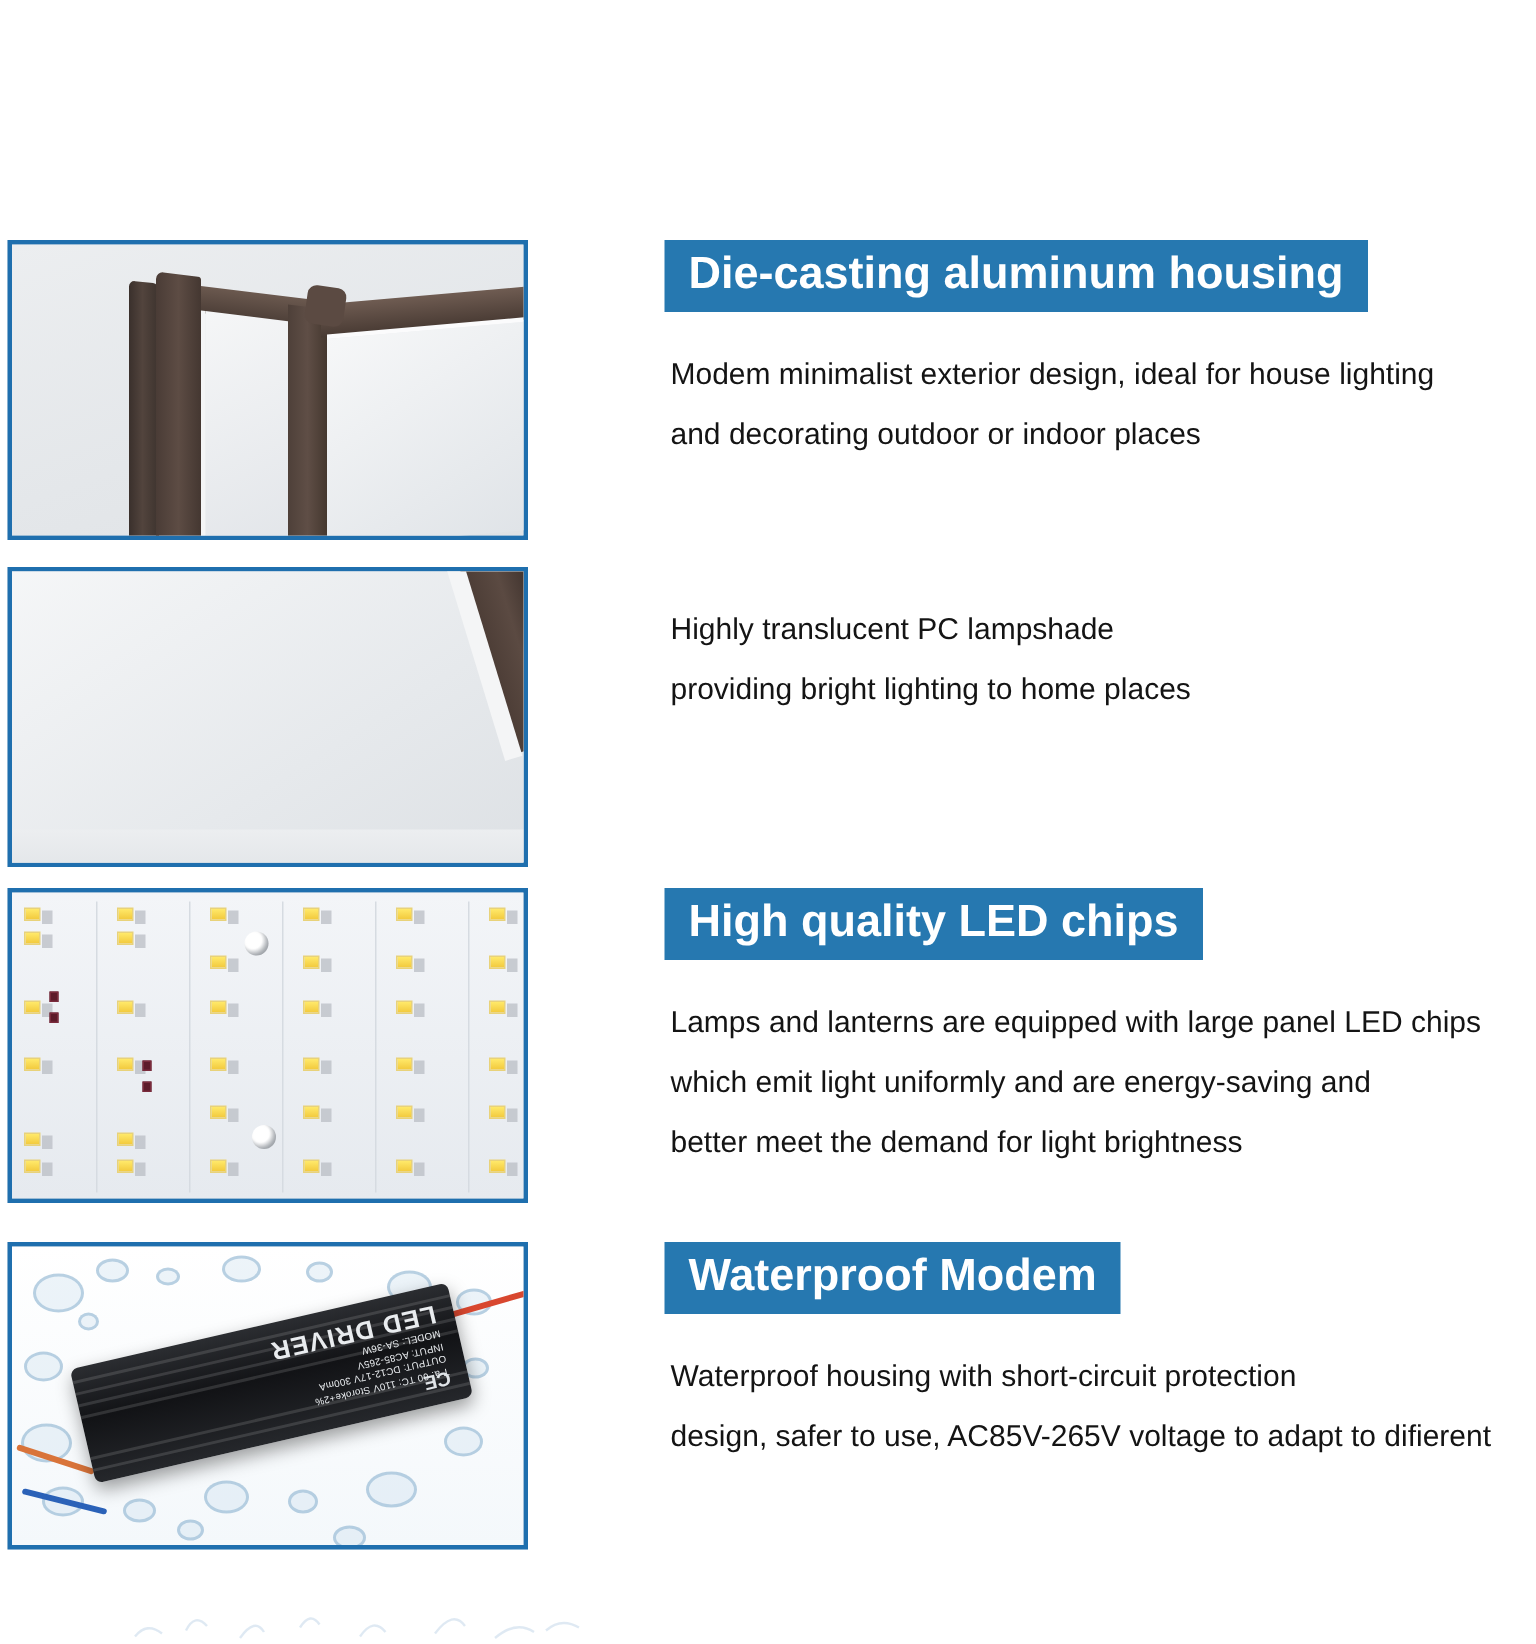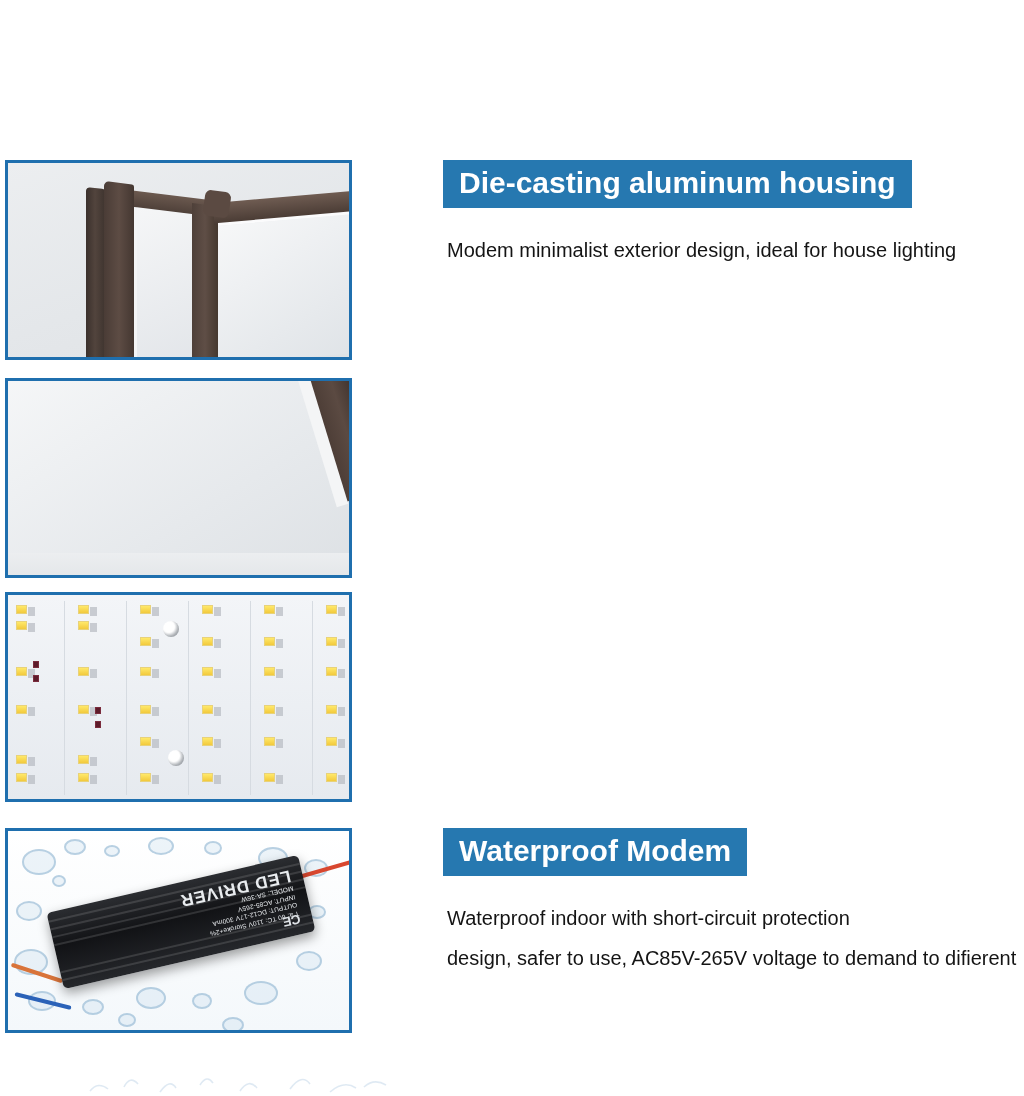--- a/index.html
+++ b/index.html
@@ -223,35 +223,40 @@
       <div class="p1-panel-l"></div>
       <div class="p1-frame-mid"></div>
       <div class="p1-top-rail2"></div>
       <div class="p1-panel-r"></div>
       <div class="p1-corner"></div>
     </div>
     <div class="content">
       <div class="badge">Die-casting aluminum housing</div>
       <div class="body-text">
         <div class="body-line">Modem minimalist exterior design, ideal for house lighting</div>
+        <div class="body-line">and decorating outdoor or indoor places</div>
       </div>
     </div>
   </div>
 
   <div class="row row-2">
     <div class="photo">
       <div class="p2-bg"></div>
       <div class="p2-cover"></div>
       <div class="p2-edge-l"></div>
       <div class="p2-edge-l2"></div>
       <div class="p2-edge-r"></div>
       <div class="p2-edge-r2"></div>
       <div class="p2-bottom"></div>
     </div>
     <div class="content">
+      <div class="body-text">
+        <div class="body-line">Highly translucent PC lampshade</div>
+        <div class="body-line">providing bright lighting to home places</div>
+      </div>
     </div>
   </div>
 
   <div class="row row-3">
     <div class="photo">
       <div class="p3-bg"></div>
       <div id="led-board-layer">
           <div class="led" style="left: 8px; top: 10px;"></div>
           <div class="led" style="left: 8px; top: 26px;"></div>
           <div class="led" style="left: 8px; top: 72px;"></div>
@@ -294,20 +299,28 @@
           <div class="led" style="left: 318px; top: 142px;"></div>
           <div class="led" style="left: 318px; top: 178px;"></div>
           <div class="res" style="left: 25px; top: 66px;"></div>
           <div class="res" style="left: 25px; top: 80px;"></div>
           <div class="res" style="left: 87px; top: 112px;"></div>
           <div class="res" style="left: 87px; top: 126px;"></div>
           <div class="hole" style="left: 155px; top: 26px;"></div>
           <div class="hole" style="left: 160px; top: 155px;"></div>
         </div>
     </div>
+    <div class="content">
+      <div class="badge">High quality LED chips</div>
+      <div class="body-text">
+        <div class="body-line">Lamps and lanterns are equipped with large panel LED chips</div>
+        <div class="body-line">which emit light uniformly and are energy-saving and</div>
+        <div class="body-line">better meet the demand for light brightness</div>
+      </div>
+    </div>
   </div>
 
   <div class="row row-4">
     <div class="photo">
       <div class="p4-bg"></div>
       <div id="splash-layer">
           <div class="splash" style="left: 14px; top: 18px; width: 34px; height: 26px;"></div>
           <div class="splash" style="left: 56px; top: 8px; width: 22px; height: 16px;"></div>
           <div class="splash" style="left: 96px; top: 14px; width: 16px; height: 12px;"></div>
           <div class="splash" style="left: 140px; top: 6px; width: 26px; height: 18px;"></div>
@@ -344,22 +357,22 @@
           <div class="p4-spec">INPUT: AC85-265V</div>
           <div class="p4-spec">MODEL: SA-36W</div>
           <div class="p4-title">LED DRIVER</div>
         </div>
         <div class="p4-ce">CE</div>
       </div>
     </div>
     <div class="content">
       <div class="badge">Waterproof Modem</div>
       <div class="body-text">
-        <div class="body-line">Waterproof indoor with short-circuit protection</div>
-        <div class="body-line">design, safer to use, AC85V-265V voltage to demand to difierent</div>
+        <div class="body-line">Waterproof housing with short-circuit protection</div>
+        <div class="body-line">design, safer to use, AC85V-265V voltage to adapt to difierent</div>
       </div>
     </div>
   </div>
 
   <div class="bottom-splash">
     <svg width="320" height="30" viewBox="0 0 320 30">
       <path d="M10 26 q8 -10 18 -2 M44 22 q6 -12 14 -3 M80 27 q10 -14 16 -4 M120 20 q7 -11 13 -2 M160 26 q9 -13 17 -3 M210 24 q12 -16 20 -5 M250 27 q14 -12 26 -4 M284 22 q10 -9 22 -2" fill="none" stroke="#8fb4d4" stroke-width="1.6" opacity="0.8"></path>
     </svg>
   </div>
 

